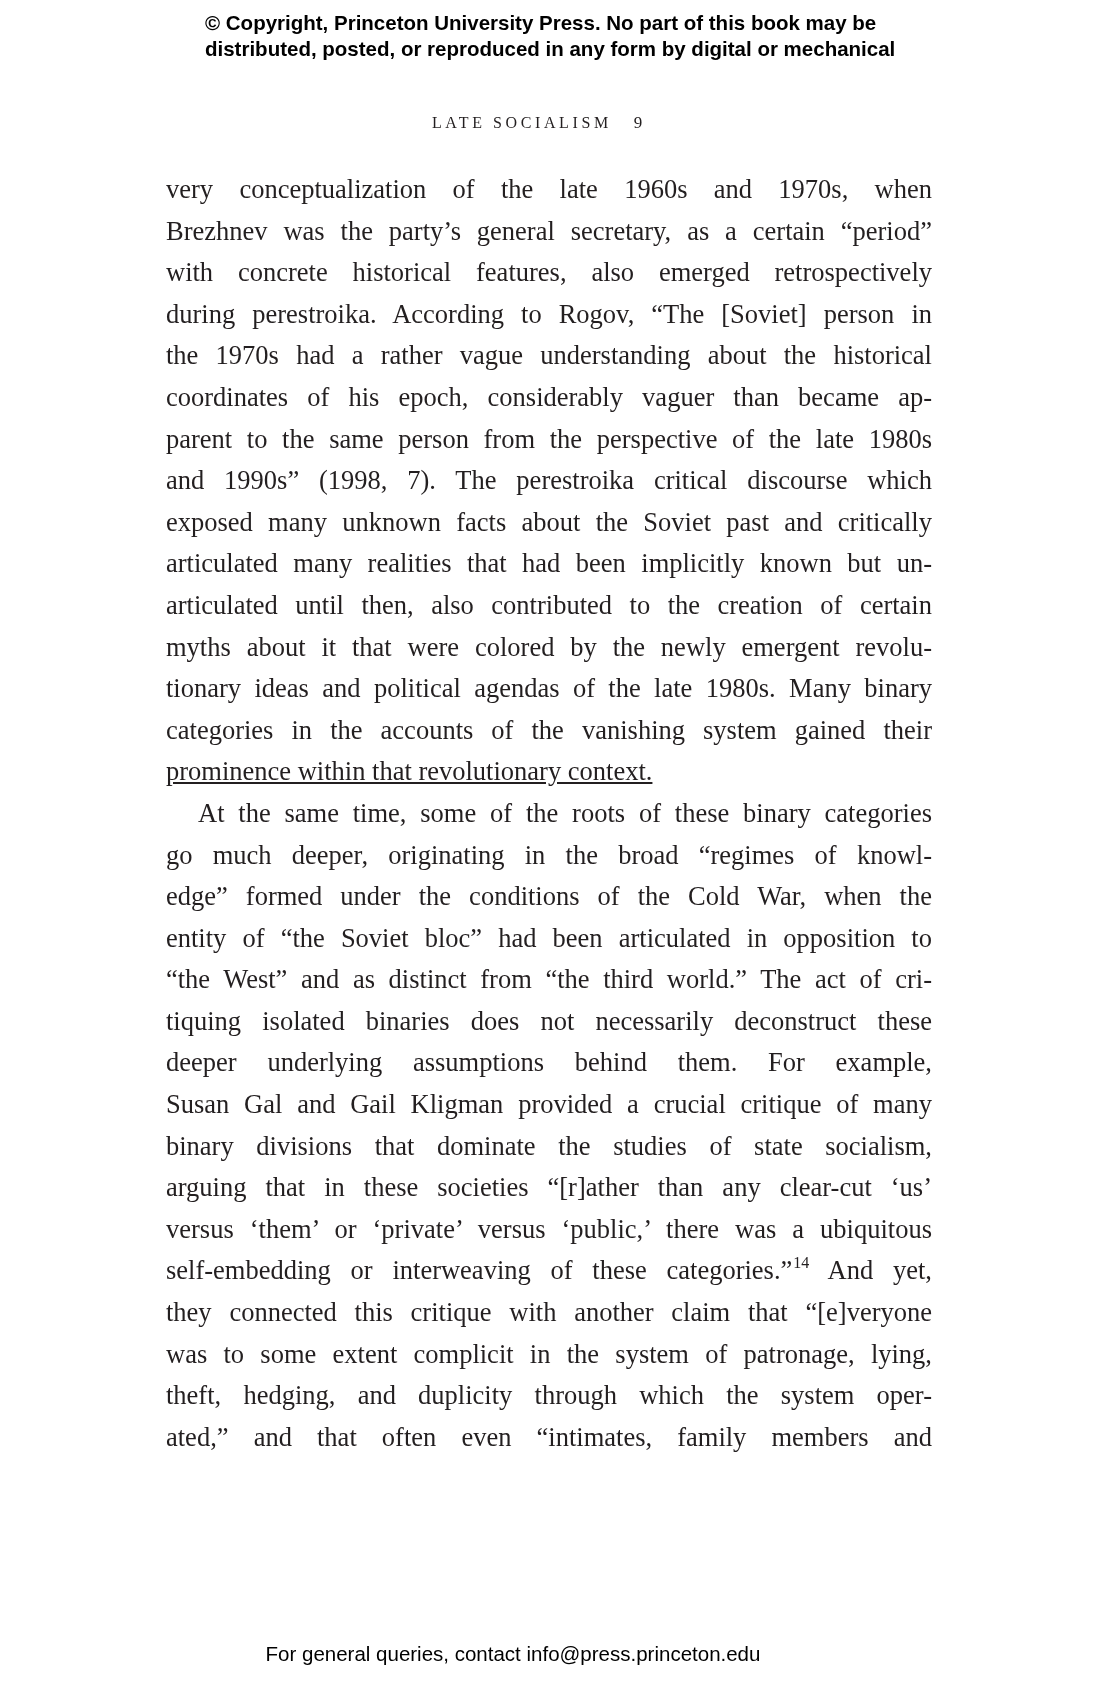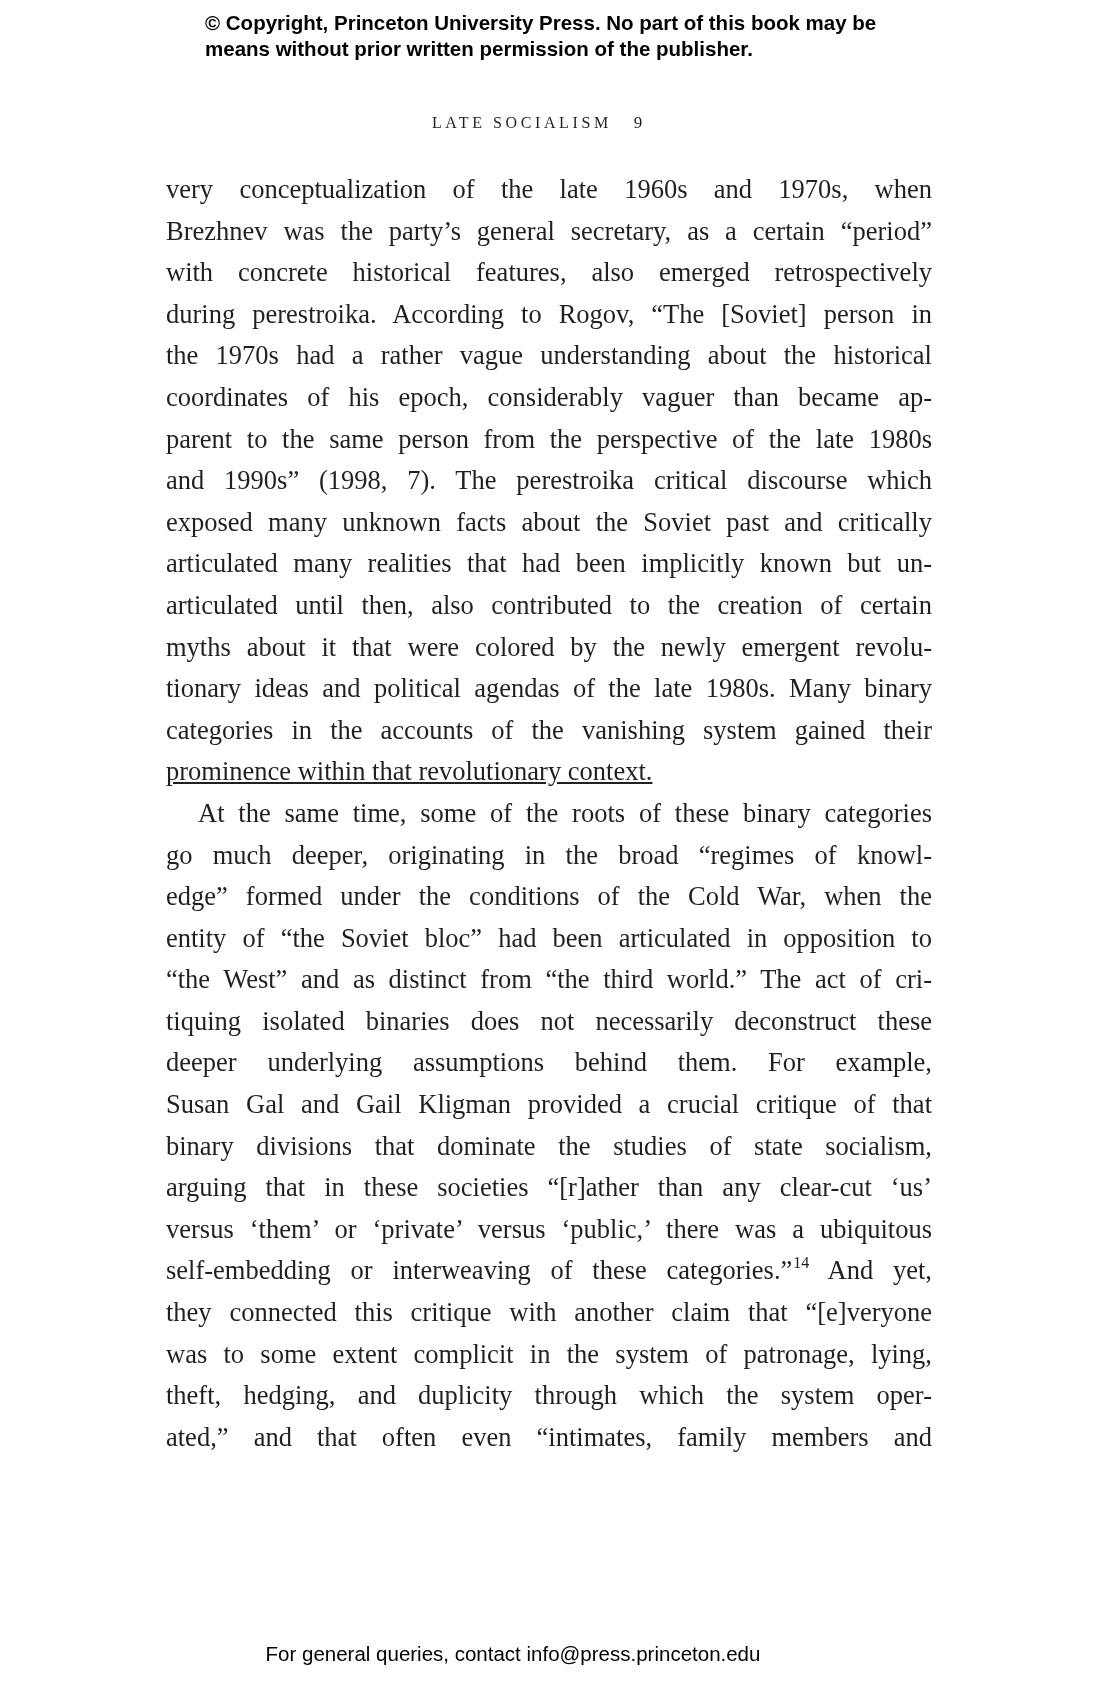--- a/index.html
+++ b/index.html
@@ -88,21 +88,21 @@
     .footer span {
       position: relative;
       left: -37px;
     }
   </style>
 </head>
 <body>
 
 <div class="copyright">
   <span class="cline">© Copyright, Princeton University Press. No part of this book may be</span>
-  <span class="cline">means without prior written permission of the publisher.</span>
+  <span class="cline">distributed, posted, or reproduced in any form by digital or mechanical</span>
 </div>
 
 <div class="running-head">
   <span>LATE SOCIALISM</span><span class="page-num">9</span>
 </div>
 
 <div class="body-text">
   <span class="line">very conceptualization of the late 1960s and 1970s, when</span>
   <span class="line">Brezhnev was the party’s general secretary, as a certain “period”</span>
   <span class="line">with concrete historical features, also emerged retrospectively</span>
@@ -118,21 +118,21 @@
   <span class="line">tionary ideas and political agendas of the late 1980s. Many binary</span>
   <span class="line">categories in the accounts of the vanishing system gained their</span>
   <span class="line last">prominence within that revolutionary context.</span>
   <span class="line indent">At the same time, some of the roots of these binary categories</span>
   <span class="line">go much deeper, originating in the broad “regimes of knowl-</span>
   <span class="line">edge” formed under the conditions of the Cold War, when the</span>
   <span class="line">entity of “the Soviet bloc” had been articulated in opposition to</span>
   <span class="line">“the West” and as distinct from “the third world.” The act of cri-</span>
   <span class="line">tiquing isolated binaries does not necessarily deconstruct these</span>
   <span class="line">deeper underlying assumptions behind them. For example,</span>
-  <span class="line">Susan Gal and Gail Kligman provided a crucial critique of that</span>
+  <span class="line">Susan Gal and Gail Kligman provided a crucial critique of many</span>
   <span class="line">binary divisions that dominate the studies of state socialism,</span>
   <span class="line">arguing that in these societies “[r]ather than any clear-cut ‘us’</span>
   <span class="line">versus ‘them’ or ‘private’ versus ‘public,’ there was a ubiquitous</span>
   <span class="line"><span>self-embedding or interweaving of these categories.”</span><sup class="fn">14</sup><span> And yet,</span></span>
   <span class="line">they connected this critique with another claim that “[e]veryone</span>
   <span class="line">was to some extent complicit in the system of patronage, lying,</span>
   <span class="line">theft, hedging, and duplicity through which the system oper-</span>
   <span class="line">ated,” and that often even “intimates, family members and</span>
 </div>
 

